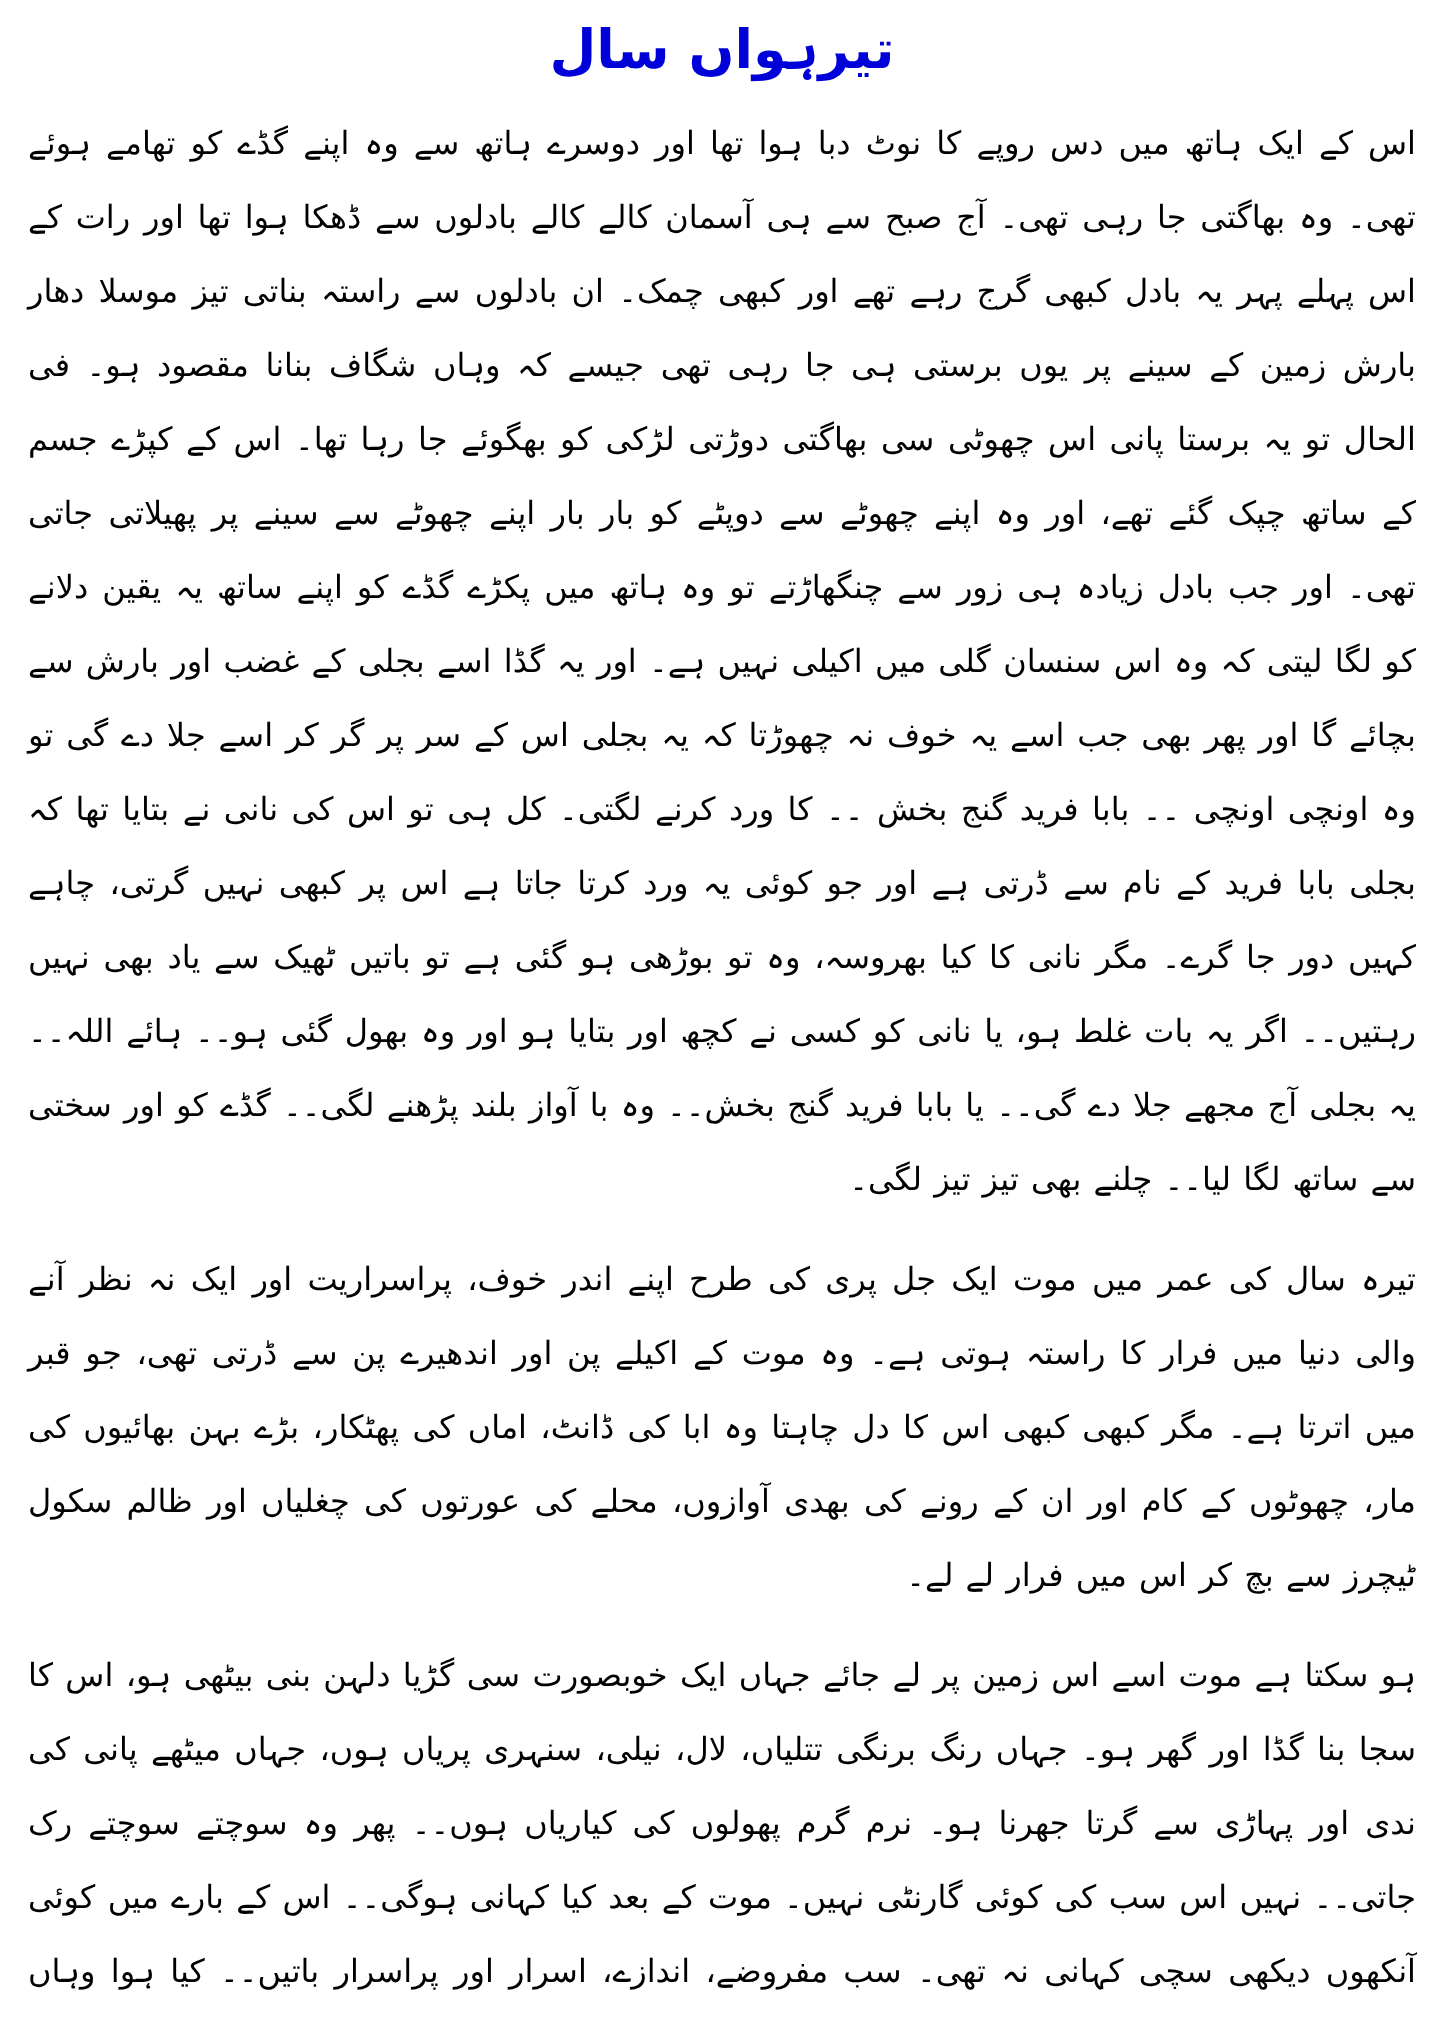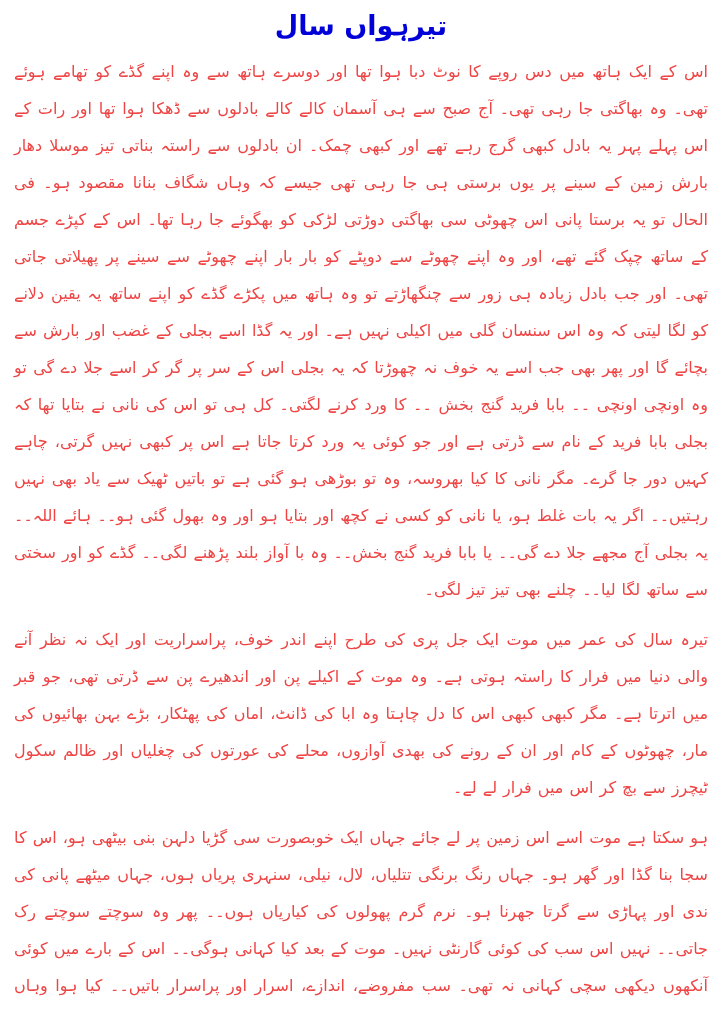--- a/index.html
+++ b/index.html
@@ -24,21 +24,21 @@
     text-align: center;
     margin: 2px 0 10px 0;
     line-height: 1.3;
   }
   .content {
     direction: rtl;
   }
   .content p {
     font-family: "DejaVu Sans", sans-serif;
     font-size: 16px;
-    color: #ef4444;
+    color: #000000;
     line-height: 37px;
     text-align: justify;
     margin: 0 0 13px 0;
     word-spacing: 1px;
   }
 </style>
 </head>
 <body>
 
 <div class="page">

